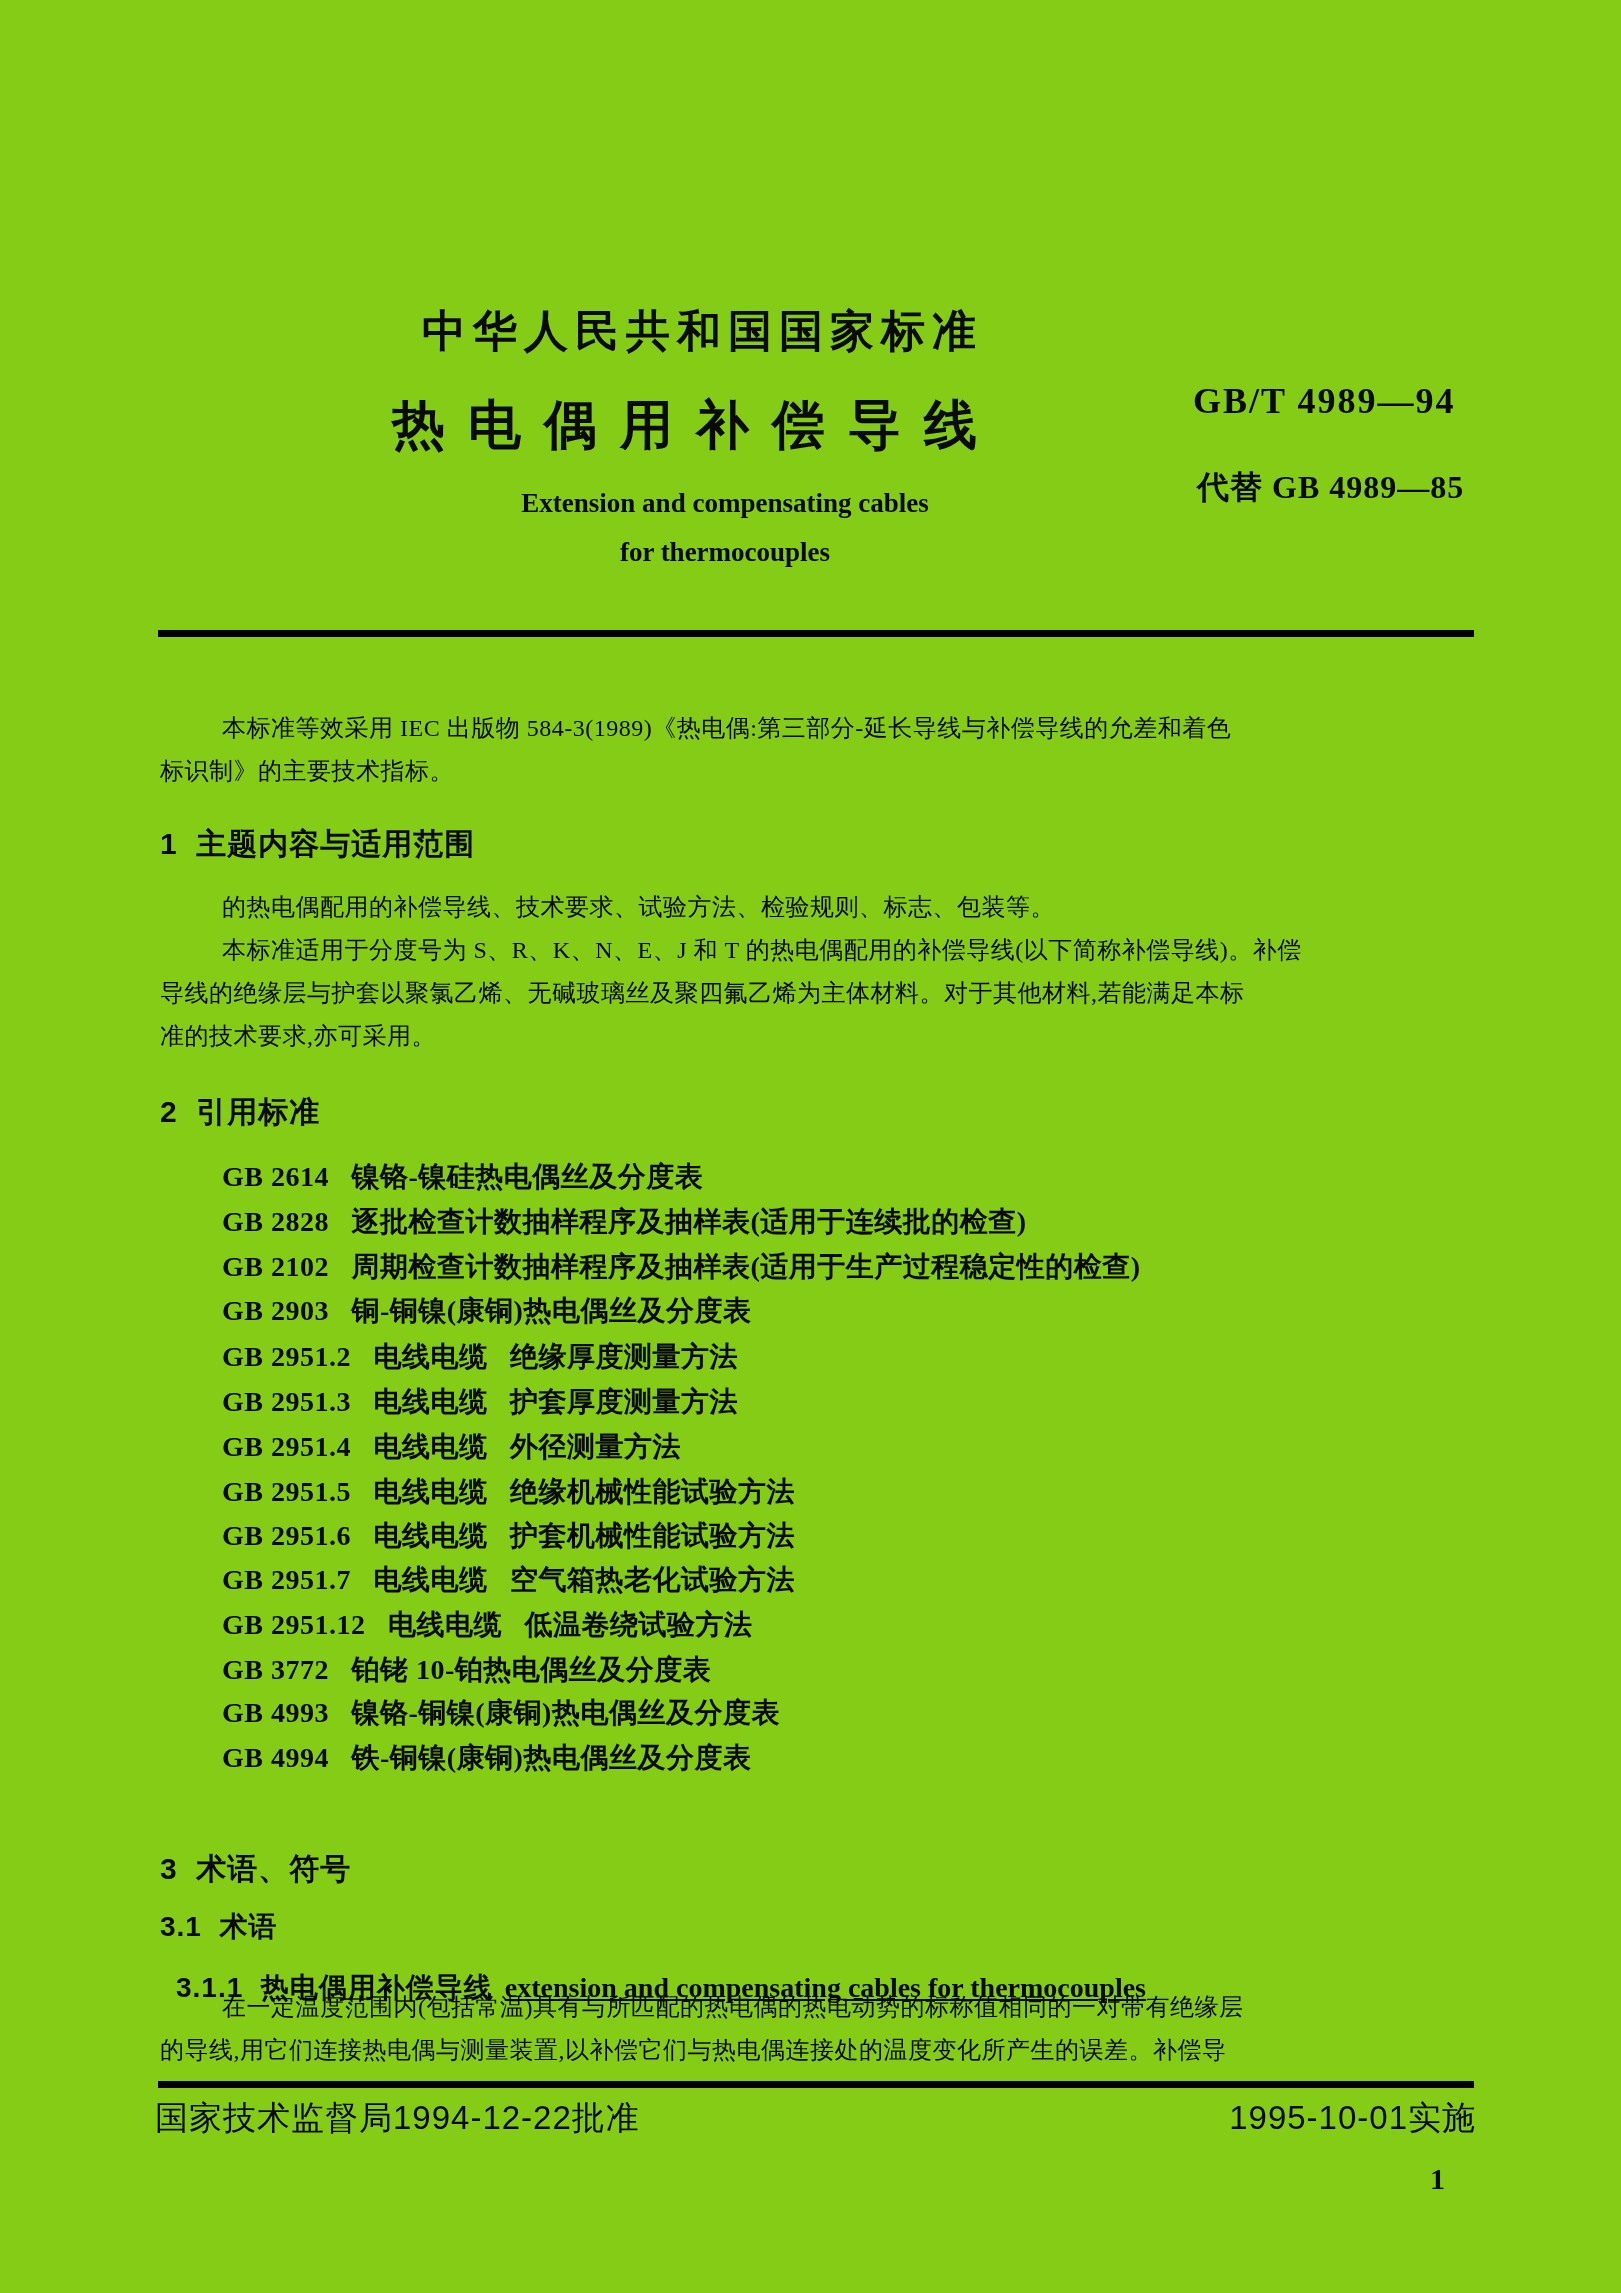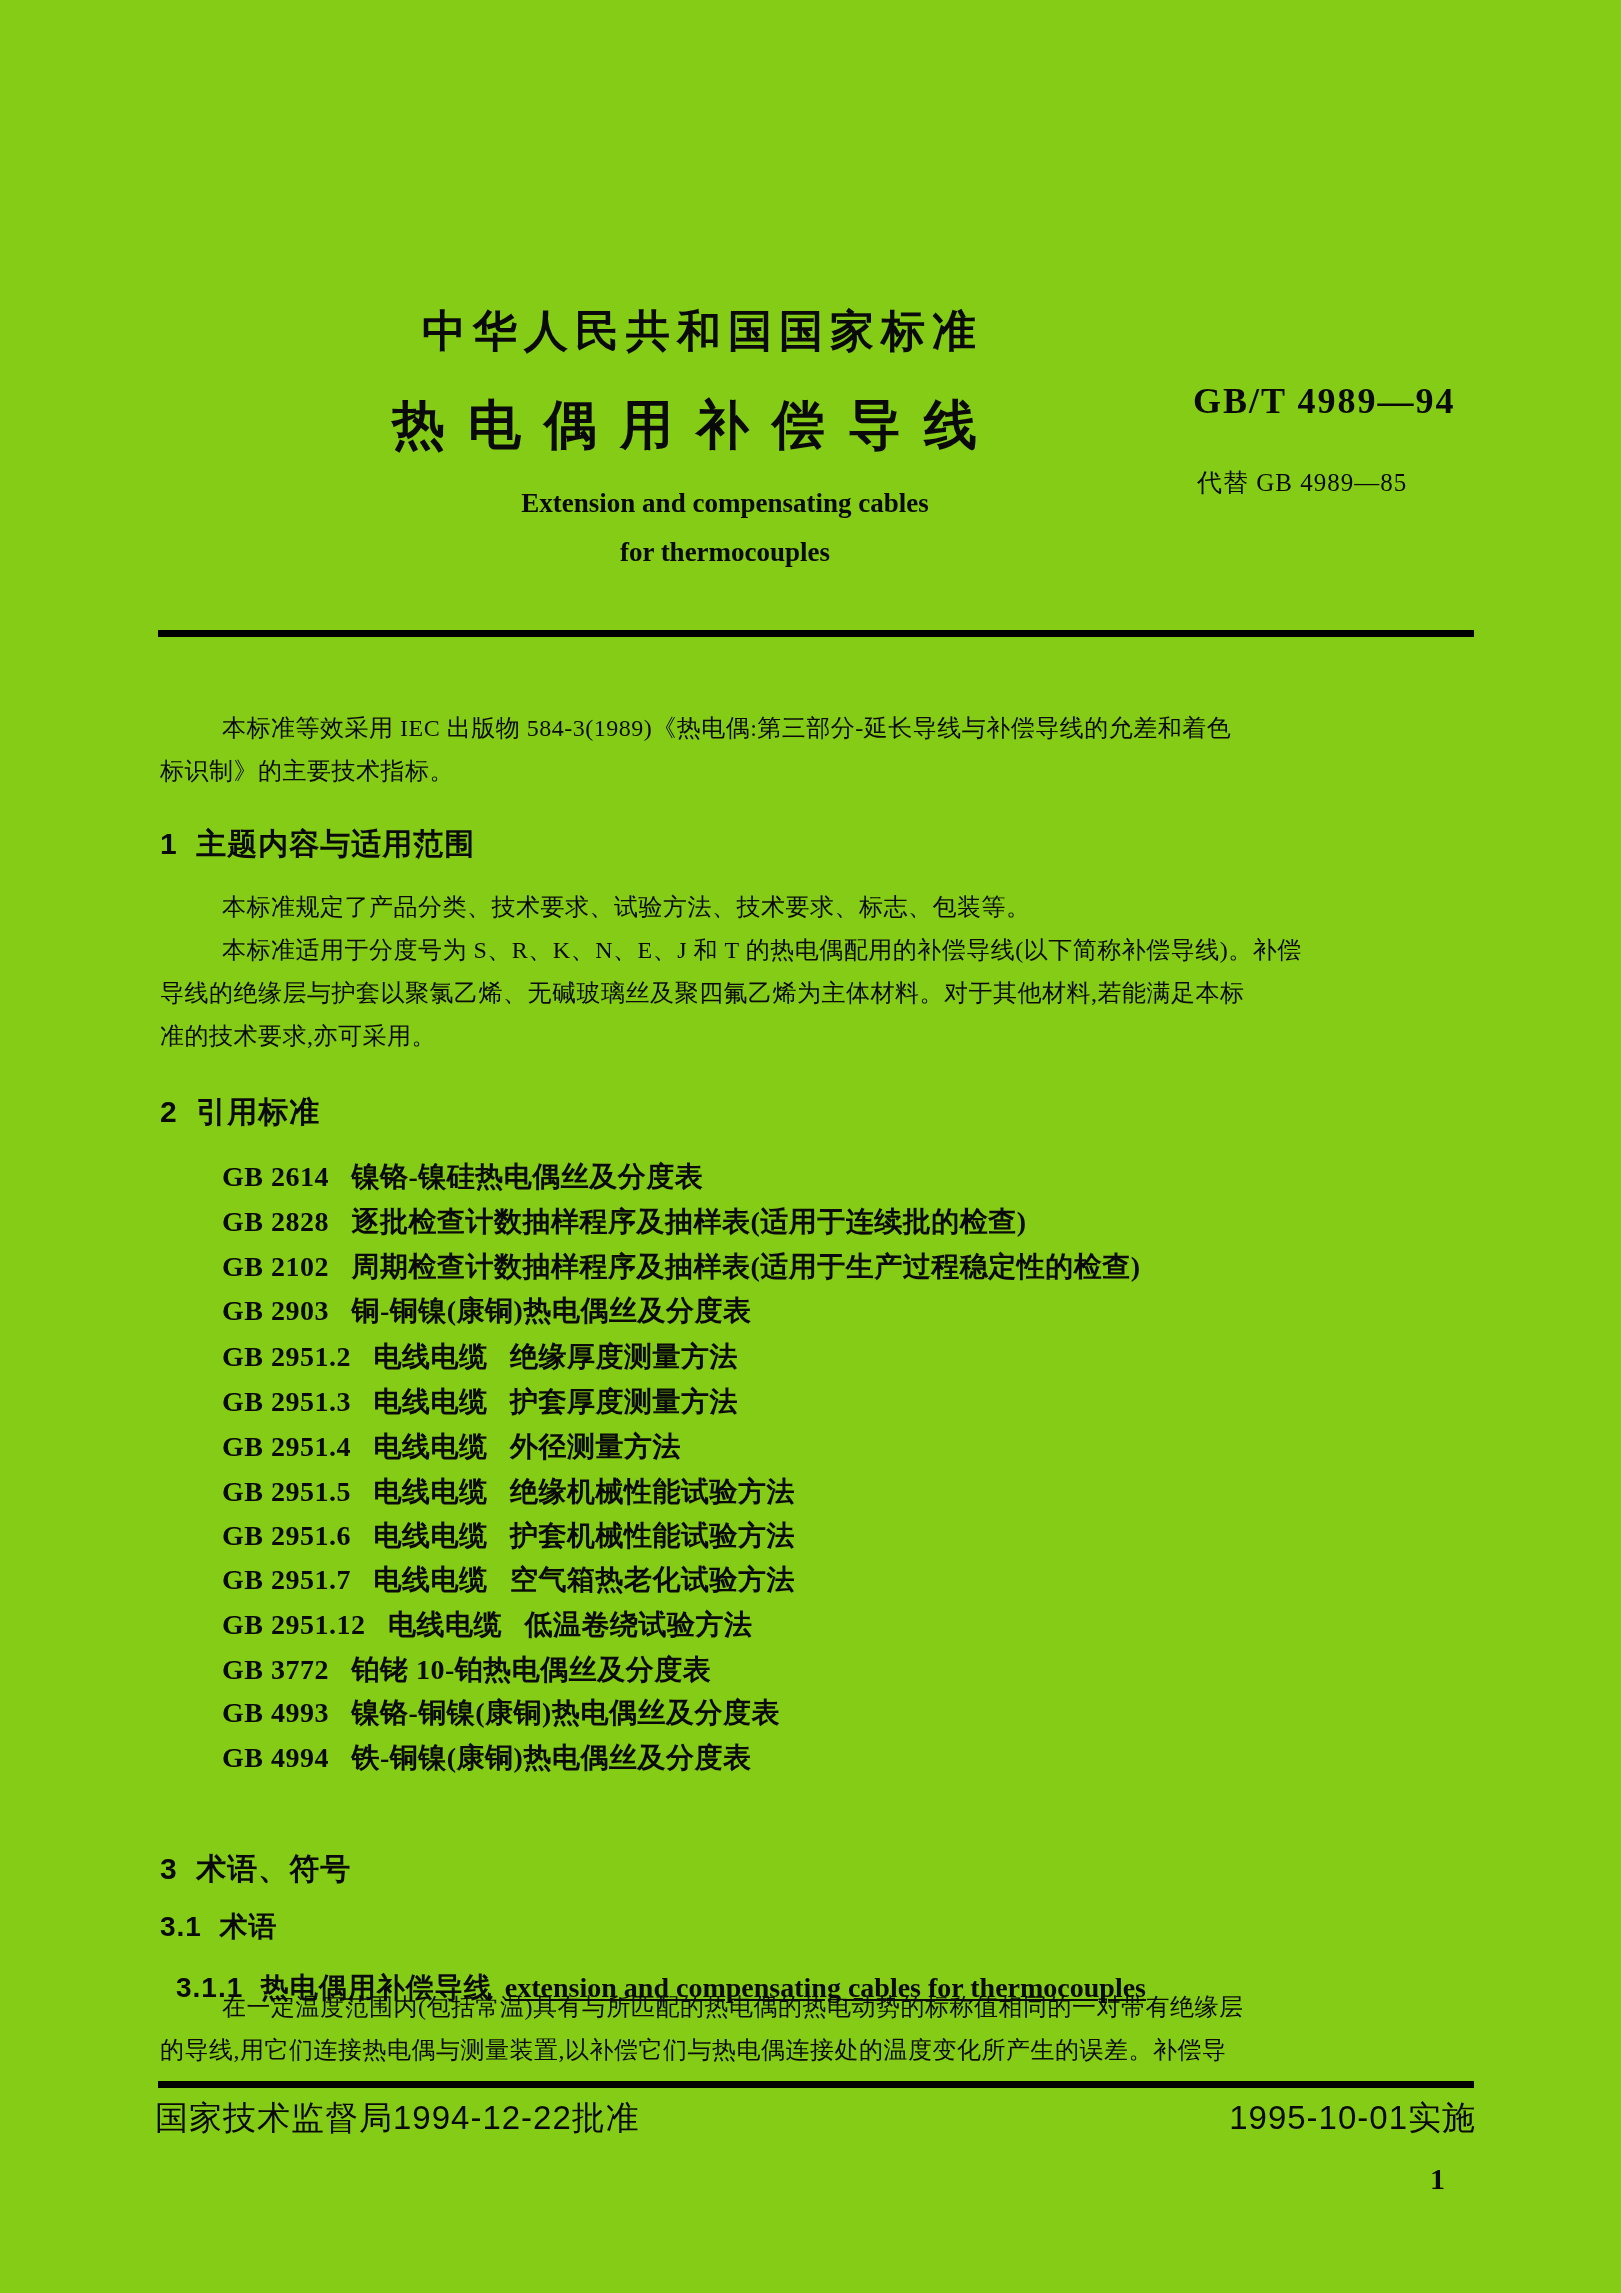--- a/index.html
+++ b/index.html
@@ -26,22 +26,22 @@
     font-size:53px;
     letter-spacing:23px;
   }
   .std-number {
     font-family:"Liberation Serif", serif;
     font-weight:bold;
     font-size:36px;
     letter-spacing:2px;
   }
   .supersedes {
-    font-size:25px;
-    font-weight:400;
+    font-size:32px;
+    font-weight:700;
     letter-spacing:1px;
   }
   .subtitle-en {
     font-family:"Liberation Serif", serif;
     font-weight:bold;
     font-size:27px;
     text-align:center;
     width:860px;
     left:295px;
   }
@@ -103,21 +103,21 @@
 
   <div class="abs subtitle-en" style="top:537px;">for thermocouples</div>
 
   <div class="rule" style="top:630px;"></div>
 
   <div class="abs body-line" style="top:716px; left:222px;">本标准等效采用 IEC 出版物 584-3(1989)《热电偶:第三部分-延长导线与补偿导线的允差和着色</div>
   <div class="abs body-line" style="top:759px; left:160px;">标识制》的主要技术指标。</div>
 
   <div class="abs heading" style="top:824px; left:160px;">1  主题内容与适用范围</div>
 
-  <div class="abs body-line" style="top:895px; left:222px;">本标准规定了产品分类、技术要求、试验方法、技术要求、标志、包装等。</div>
+  <div class="abs body-line" style="top:895px; left:222px;">的热电偶配用的补偿导线、技术要求、试验方法、检验规则、标志、包装等。</div>
   <div class="abs body-line" style="top:938px; left:222px;">本标准适用于分度号为 S、R、K、N、E、J 和 T 的热电偶配用的补偿导线(以下简称补偿导线)。补偿</div>
   <div class="abs body-line" style="top:981px; left:160px;">导线的绝缘层与护套以聚氯乙烯、无碱玻璃丝及聚四氟乙烯为主体材料。对于其他材料,若能满足本标</div>
   <div class="abs body-line" style="top:1024px; left:160px;">准的技术要求,亦可采用。</div>
 
   <div class="abs heading" style="top:1092px; left:160px;">2  引用标准</div>
 
   <div class="abs ref-line" style="top:1158px; left:222px;">GB 2614   镍铬-镍硅热电偶丝及分度表</div>
   <div class="abs ref-line" style="top:1203px; left:222px;">GB 2828   逐批检查计数抽样程序及抽样表(适用于连续批的检查)</div>
   <div class="abs ref-line" style="top:1248px; left:222px;">GB 2102   周期检查计数抽样程序及抽样表(适用于生产过程稳定性的检查)</div>
   <div class="abs ref-line" style="top:1292px; left:222px;">GB 2903   铜-铜镍(康铜)热电偶丝及分度表</div>

